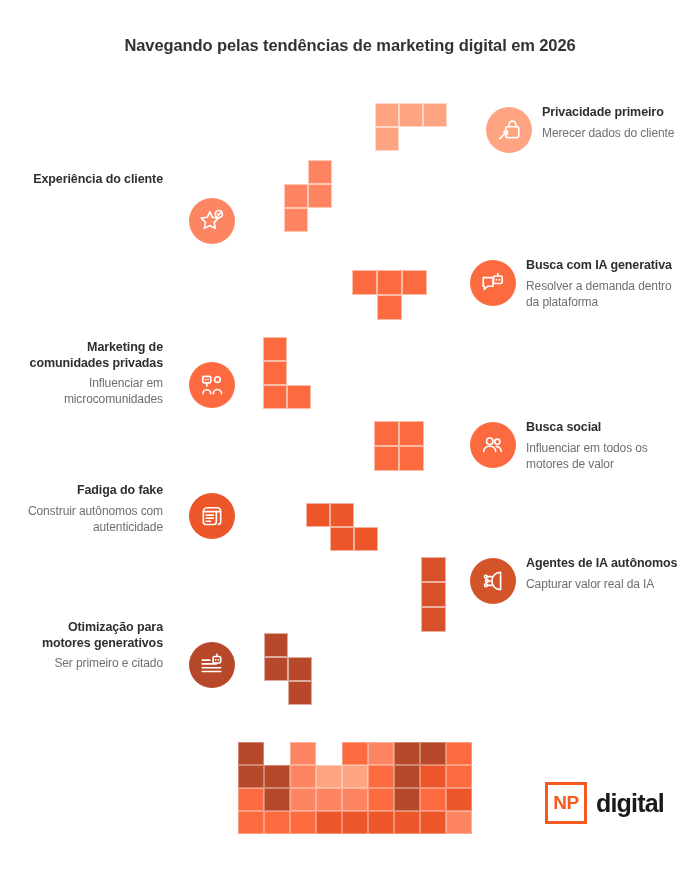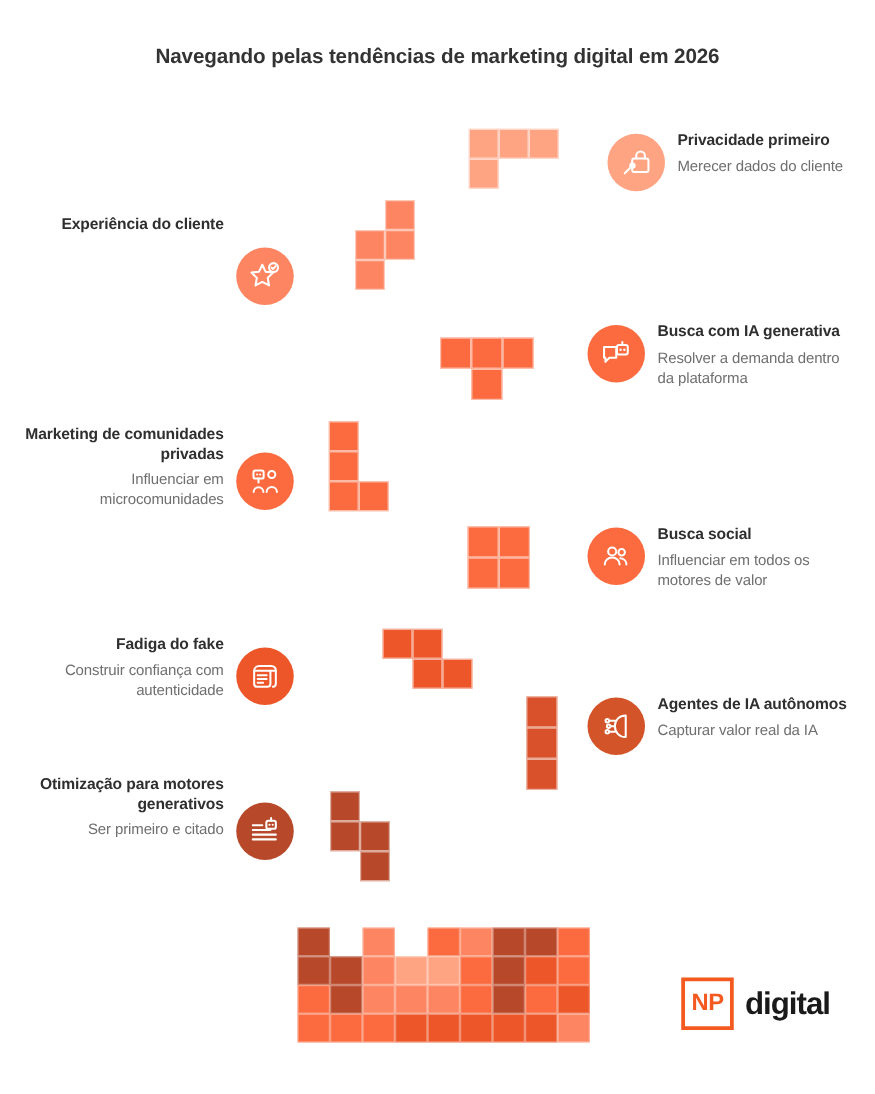--- a/index.html
+++ b/index.html
@@ -49,21 +49,21 @@
   .trend-text {
     display: flex;
     flex-direction: column;
   }
   .trend.right .trend-text {
     text-align: left;
     margin-left: 10px;
   }
   .trend.left .trend-text {
     text-align: right;
-    margin-right: 10px;
+    margin-right: 26px;
   }
   .trend-title {
     font-size: 12.5px;
     font-weight: bold;
     color: #2f2f2f;
     line-height: 1.25;
     letter-spacing: -0.1px;
   }
   .trend-desc {
     font-size: 12px;
@@ -329,24 +329,24 @@
         <circle cx="6.2" cy="7" r="0.8" fill="#ffffff" stroke="none"></circle>
         <circle cx="8.4" cy="7" r="0.8" fill="#ffffff" stroke="none"></circle>
         <path d="M7.2 10v3"></path>
         <path d="M3.6 20c0-2 1.6-3.6 3.6-3.6s3.6 1.6 3.6 3.6"></path>
         <circle cx="17" cy="7" r="2.6"></circle>
         <path d="M13.2 20c0-2.1 1.7-3.8 3.8-3.8s3.8 1.7 3.8 3.8"></path>
       </svg>
     </div>
   </div>
 
-  <div class="trend left" style="left:25px; top:508px; width:210px; justify-content:flex-end;">
+  <div class="trend left" style="left:25px; top:483px; width:210px; justify-content:flex-end;">
     <div class="trend-text">
       <div class="trend-title">Fadiga do fake</div>
-      <div class="trend-desc">Construir confiança com autenticidade</div>
+      <div class="trend-desc">Construir autônomos com autenticidade</div>
     </div>
     <div class="icon-circle" style="background:#ec5628; margin-top:10px;">
       <svg viewBox="0 0 24 24" fill="none" stroke="#ffffff" stroke-width="1.5" stroke-linecap="round" stroke-linejoin="round">
         <path d="M4 8c0-2 1.6-3.6 3.6-3.6h9c2 0 3.4 1.5 3.4 3.4"></path>
         <path d="M4 8h12v9.5c0 1.3-1 2.3-2.3 2.3H6.2C5 19.8 4 18.8 4 17.5z"></path>
         <path d="M16 8h4v9.4c0 1.3-.9 2.4-2.2 2.4"></path>
         <path d="M6.6 11.2h6.6M6.6 14h6.6M6.6 16.8h4"></path>
       </svg>
     </div>
   </div>

